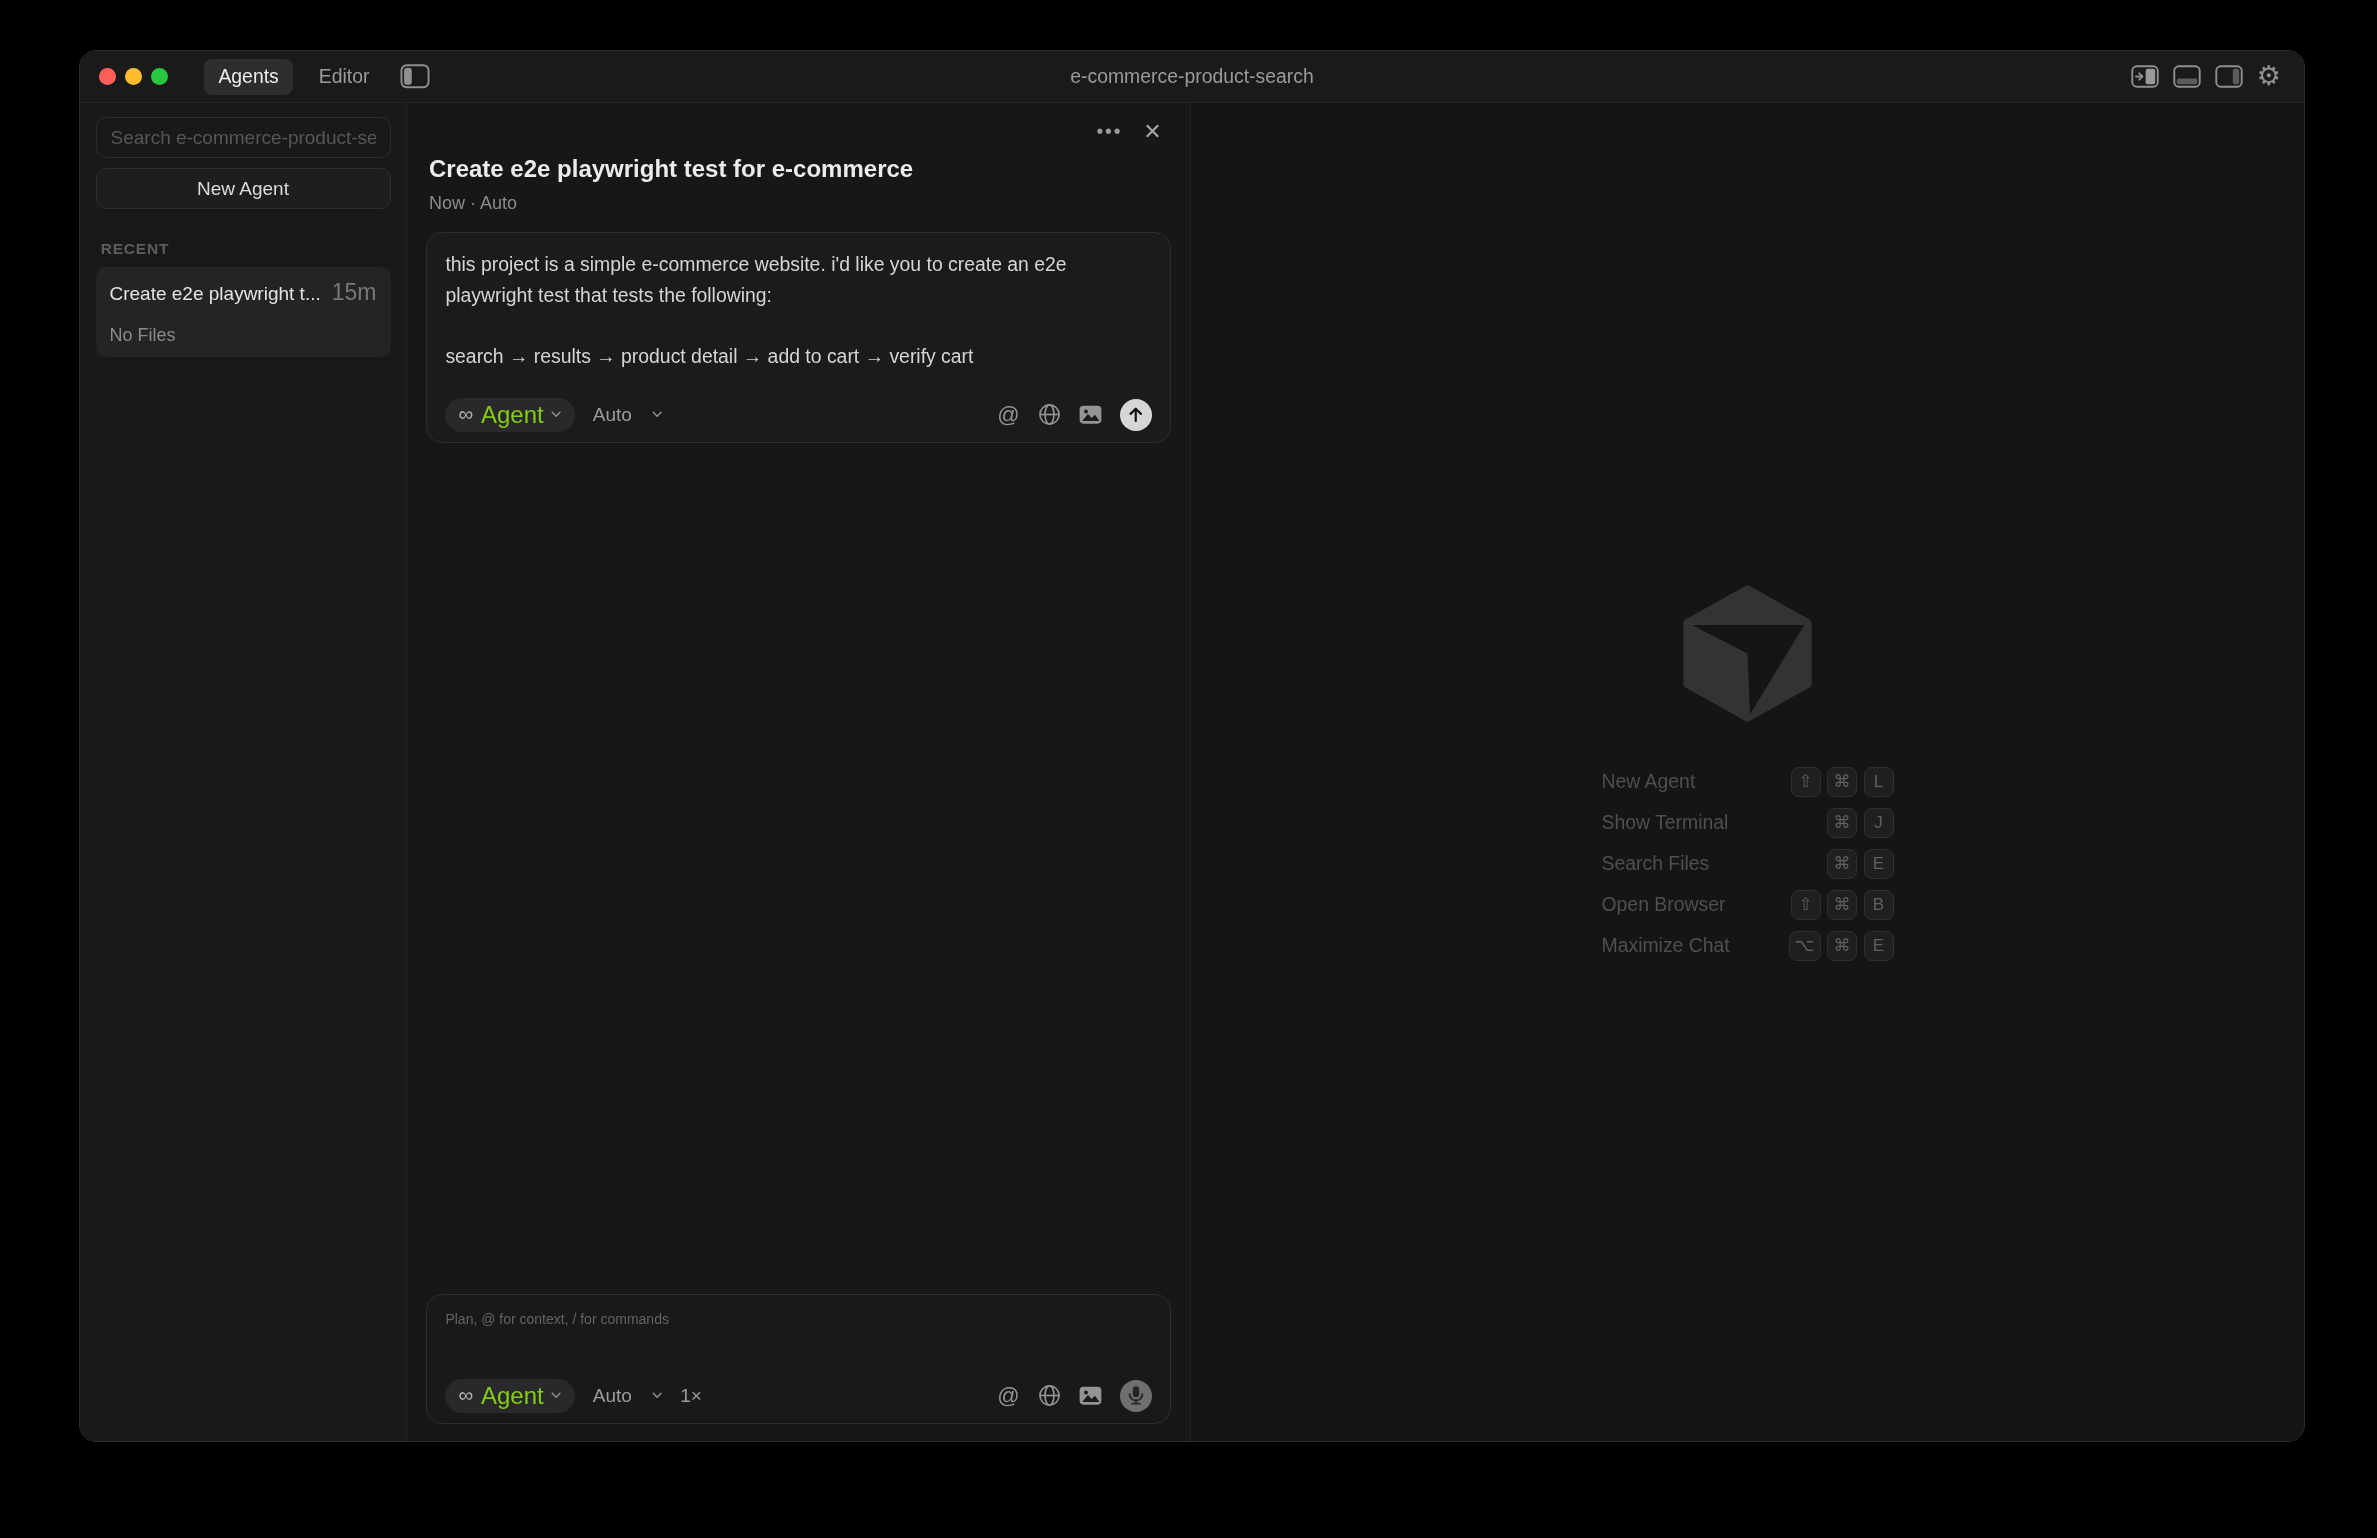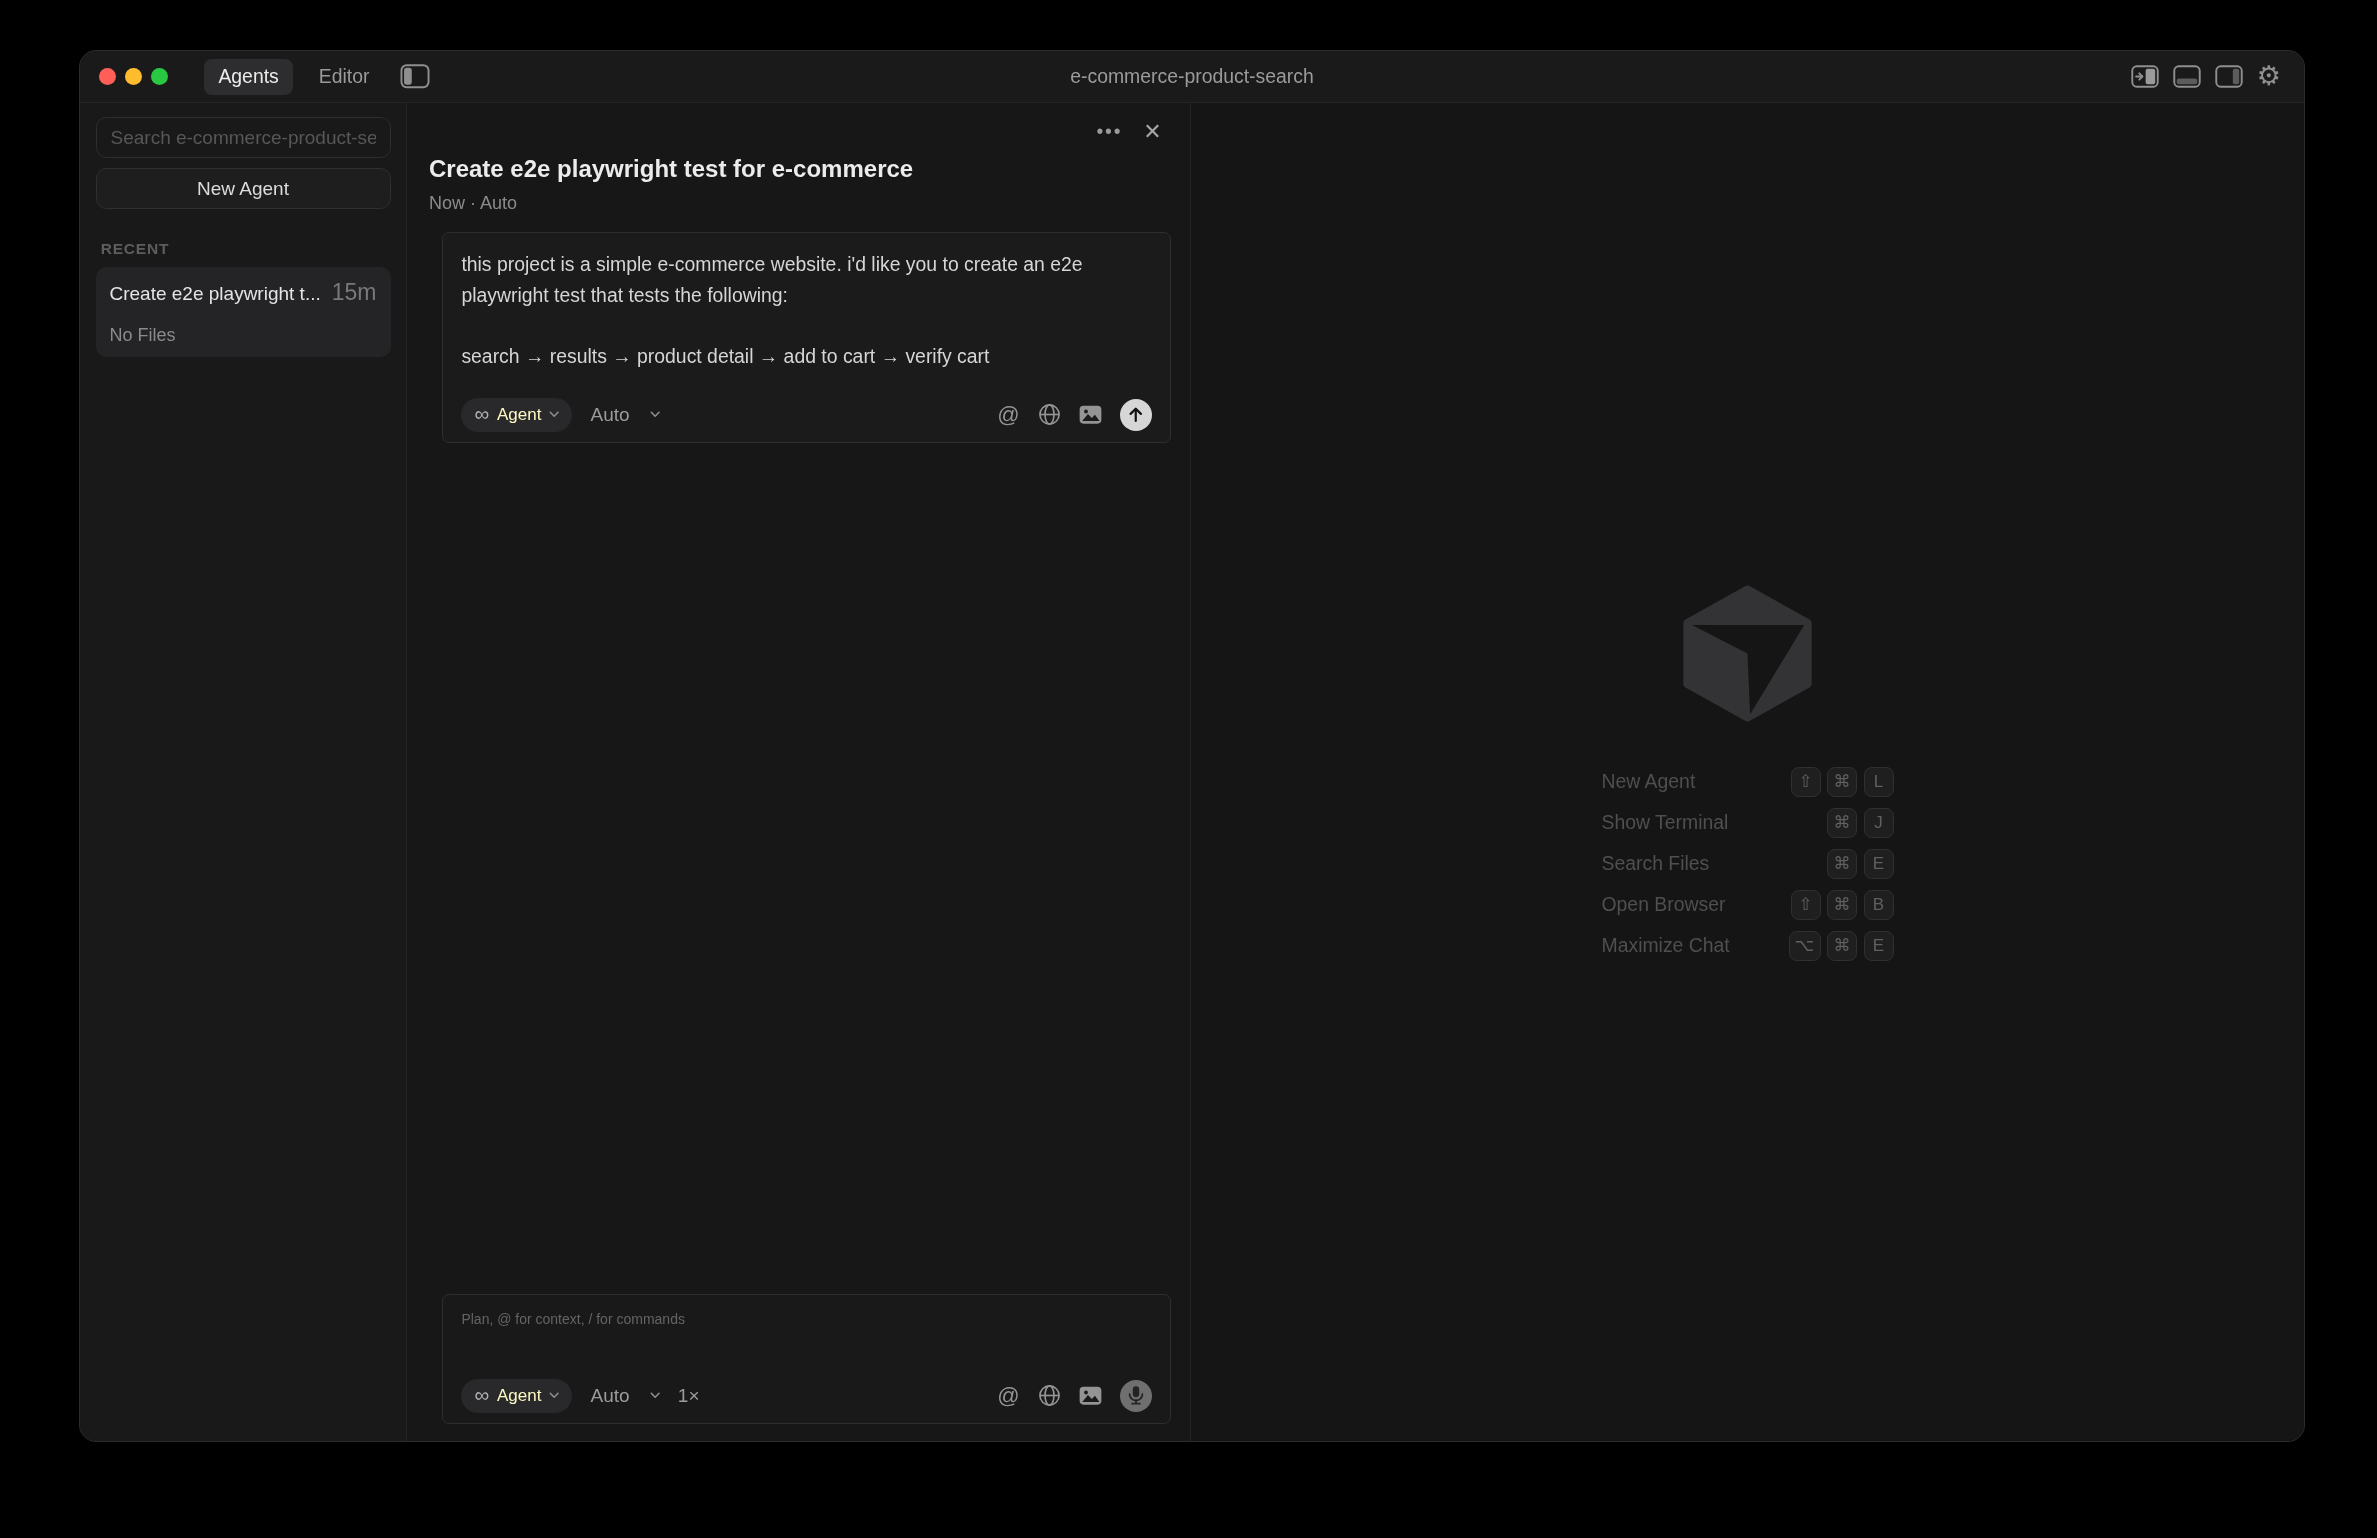--- a/index.html
+++ b/index.html
@@ -46,30 +46,30 @@
 
   
   .chat { flex:0 0 784px; width:784px; background:#171717; border-right:1.3px solid #242424;
     display:flex; flex-direction:column; padding:0 19.4px 17px; min-height:0; }
   .chat-header-icons { margin-top:15.5px; align-self:flex-end; display:flex; align-items:center; gap:20.7px; padding-right:9px; }
   .more-glyph { font-size:19.4px; color:#9a9a9a; letter-spacing:1.9px; }
   .close-glyph { font-size:22px; color:#a6a6a6; }
   .chat-title { margin-top:10.3px; padding-left:2.6px; font-size:24px; font-weight:700; color:#ececec; }
   .chat-meta { margin-top:10.3px; padding-left:2.6px; font-size:18px; color:#8b8b8b; }
 
-  .card { border:1.3px solid #2e2e2f; border-radius:7px; background:#1b1b1c; padding:15.5px 18px 10.3px;margin-left:16px; }
+  .card { border:1.3px solid #2e2e2f; border-radius:16px; background:#1b1b1c; padding:15.5px 18px 10.3px; }
   .message-card { margin-top:18px; }
   .msg-p { font-size:19.4px; line-height:31px; color:#d6d6d6; }
   .msg-p + .msg-p { margin-top:30px; }
 
   .toolbar { margin-top:26px; display:flex; align-items:center; }
   .agent-pill { display:flex; align-items:center; gap:7.8px; background:#29292b; border-radius:18px;
     height:34px; padding:0 13px; }
   .inf { font-size:20.7px; color:#b3b3b3; line-height:1; }
-  .pill-label { font-size:17px; color:#fef9c3; }
+  .pill-label { font-size:24px; color:#84cc16; }
   .model-select { display:flex; align-items:center; gap:20px; margin-left:18px; }
   .model-label { font-size:19px; color:#9c9c9c; }
   .mult { margin-left:18px; font-size:19px; color:#9c9c9c; }
   .tb-spacer { flex:1; }
   .right-icons { display:flex; align-items:center; gap:18px; }
   .at-glyph { font-size:22px; color:#949494; line-height:1; }
   .round-btn { width:32px; height:32px; border-radius:50%; display:flex; align-items:center; justify-content:center; border:none; }
   .send-btn { background:#d6d6d6; }
   .mic-btn { background:#6f6f6f; }
 

